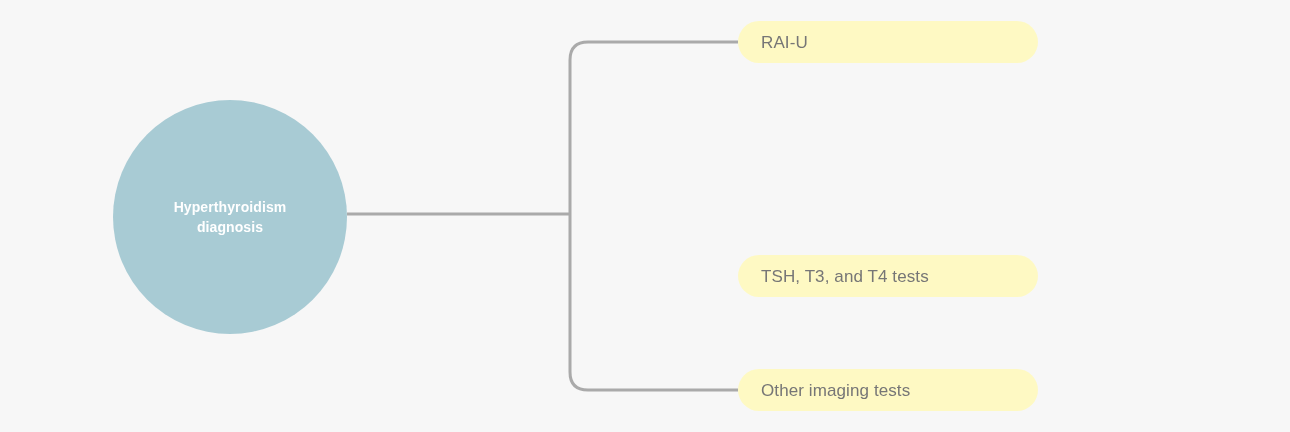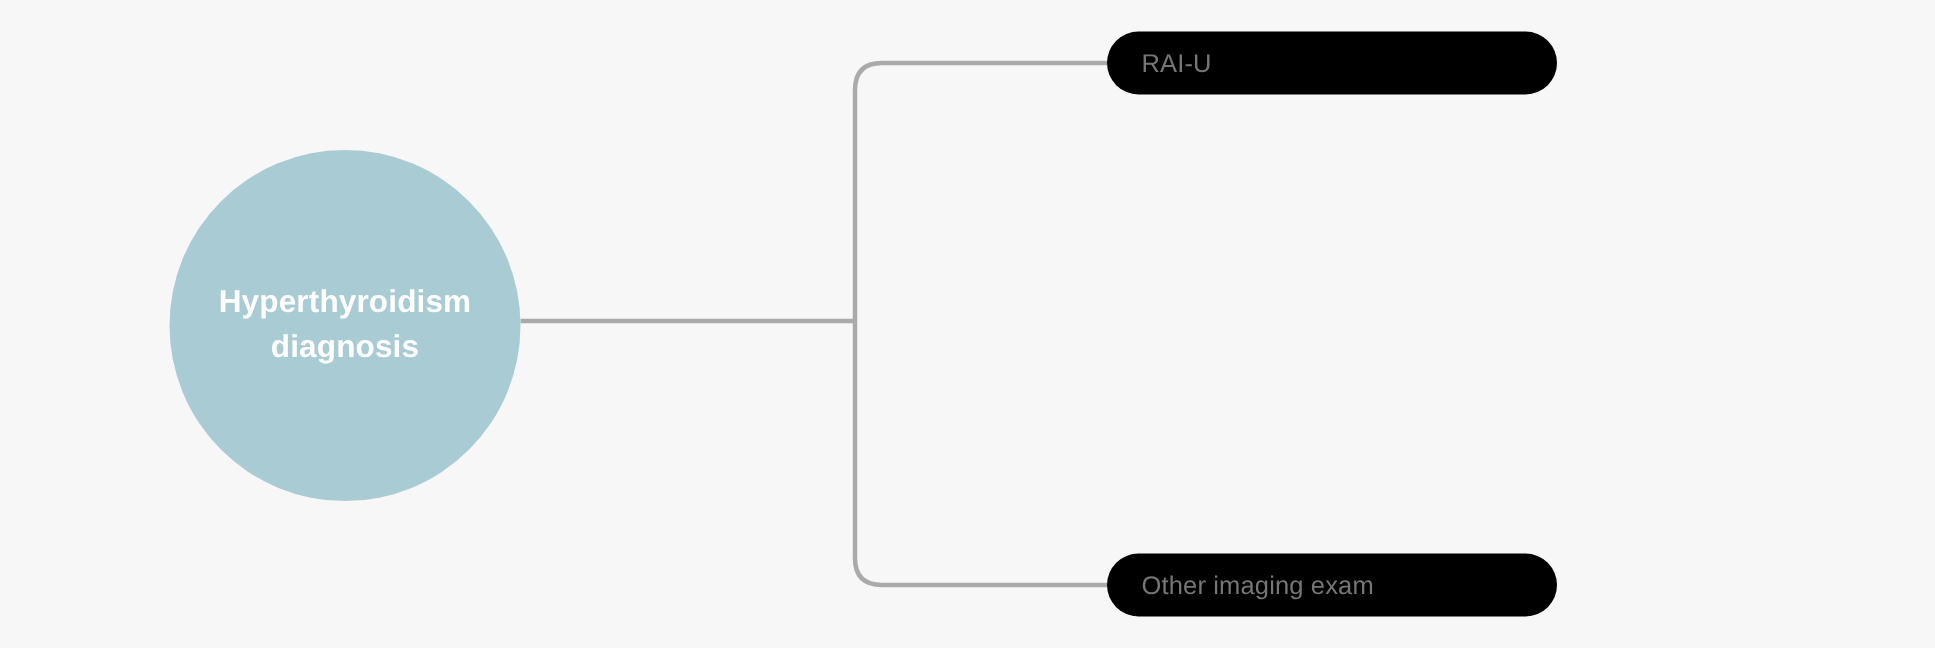--- a/index.html
+++ b/index.html
@@ -38,36 +38,36 @@
     height: 234px;
     border-radius: 50%;
     background: #a8cbd4;
     display: flex;
     align-items: center;
     justify-content: center;
     box-sizing: border-box;
   }
   .root-label {
     color: #ffffff;
-    font-size: 21px;
+    font-size: 14px;
     font-weight: bold;
     line-height: 1.45;
     text-align: center;
     letter-spacing: 0.1px;
     white-space: pre-line;
     padding: 0 16px;
   }
   
   .pill {
     position: absolute;
     left: 738px;
     width: 300px;
     height: 42px;
     border-radius: 21px;
-    background: #000000;
+    background: #fef9c3;
     display: flex;
     align-items: center;
     box-sizing: border-box;
   }
   .pill-label {
     color: #767676;
     font-size: 17px;
     font-weight: normal;
     line-height: 1;
     padding-left: 23px;
@@ -95,18 +95,21 @@
   <div class="root-node">
     <span class="root-label">Hyperthyroidism
 diagnosis</span>
   </div>
 
   <div class="pill pill-1">
     <span class="pill-label">RAI-U</span>
   </div>
 
 
+  <div class="pill pill-3">
+    <span class="pill-label">TSH, T3, and T4 tests</span>
+  </div>
 
   <div class="pill pill-4">
-    <span class="pill-label">Other imaging exam</span>
+    <span class="pill-label">Other imaging tests</span>
   </div>
 
 </div>
 
 </body></html>

